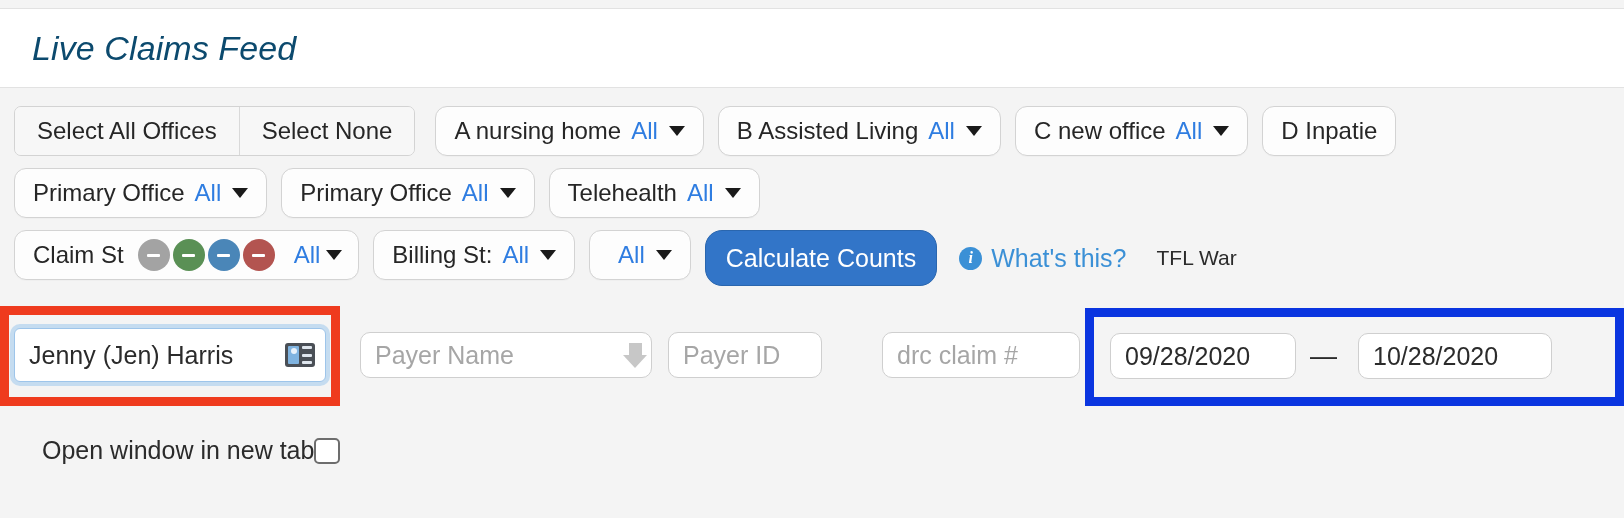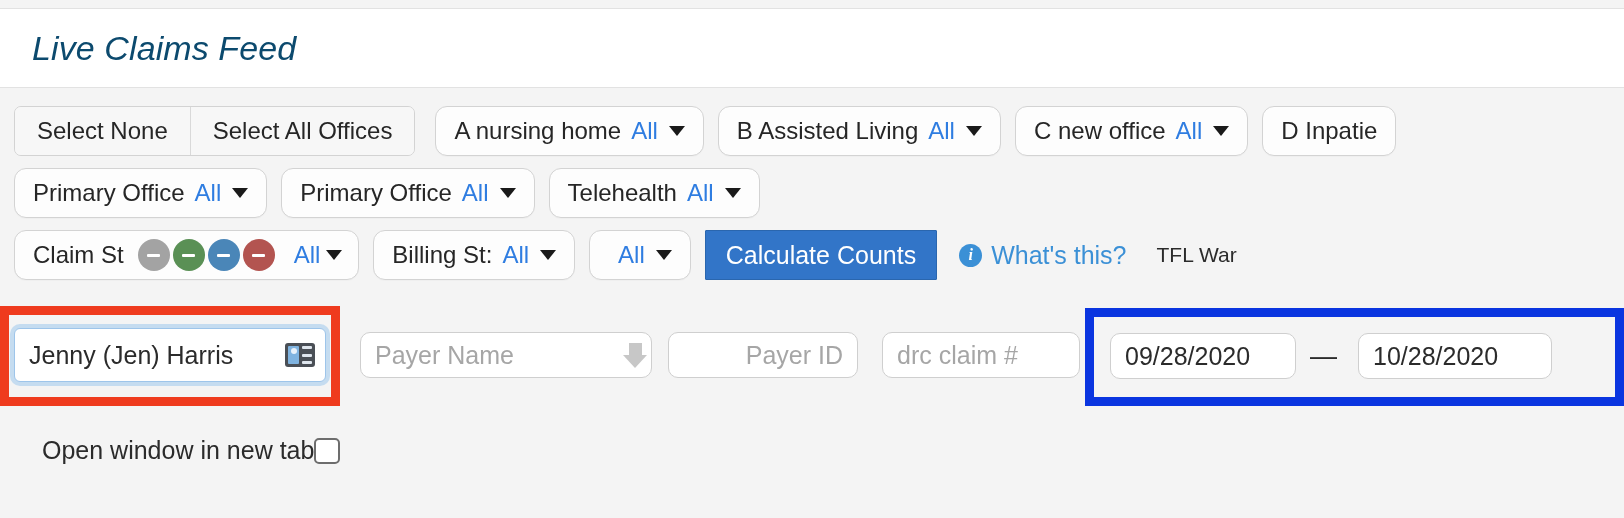--- a/index.html
+++ b/index.html
@@ -97,22 +97,22 @@
   }
   .dot span { display:block; width: 13px; height: 3px; background:#fff; border-radius:1px; }
   .pill.claim-pill { padding-right: 16px; }
   .pill.claim-pill .all { margin-left: 16px; }
   .pill.claim-pill .caret { margin-left: 6px; }
 
   
   .btn-primary {
     background: #3275c8;
     border: 1px solid #2a66ae;
-    border-radius: 1px;
-    height: 50px;
+    border-radius: 17px;
+    height: 56px;
     display: inline-flex; align-items: center;
     padding: 0 20px;
     color: #ffffff;
     font-size: 25px;
     white-space: nowrap;
     margin-right: 22px;
   }
 
   
   .whats-this {
@@ -211,21 +211,21 @@
     width: 13px; height: 12px; background: #c7c7c7;
   }
   .dl-arrow .head {
     position: absolute; left: -14px; top: 0px;
     width: 0; height: 0;
     border-left: 12px solid transparent;
     border-right: 12px solid transparent;
     border-top: 13px solid #c7c7c7;
   }
 
-  .payer-id { position: absolute; left: 668px; top: 26px; width: 190px; justify-content: flex-end; }
+  .payer-id { position: absolute; left: 668px; top: 26px; width: 154px; }
   .drc-claim { position: absolute; left: 882px; top: 26px; width: 198px; }
 
   .date-from { position: absolute; left: 1110px; top: 27px; width: 186px; }
   .date-dash {
     position: absolute; left: 1310px; top: 27px;
     height: 46px; display: inline-flex; align-items: center;
     font-size: 27px; color: #2b2b2b;
   }
   .date-to { position: absolute; left: 1358px; top: 27px; width: 194px; }
 
@@ -248,22 +248,22 @@
 <div id="app">
 
   <div class="header">
     <div class="page-title">Live Claims Feed</div>
   </div>
 
   <div class="filters">
 
     <div class="row r1">
       <div class="btn-group">
+        <div class="gbtn">Select All Offices</div>
         <div class="gbtn">Select None</div>
-        <div class="gbtn">Select All Offices</div>
       </div>
 
       <div class="pill">
         <span>A nursing home</span>
         <span class="all">All</span>
         <span class="caret"></span>
       </div>
 
       <div class="pill">
         <span>B Assisted Living</span>

